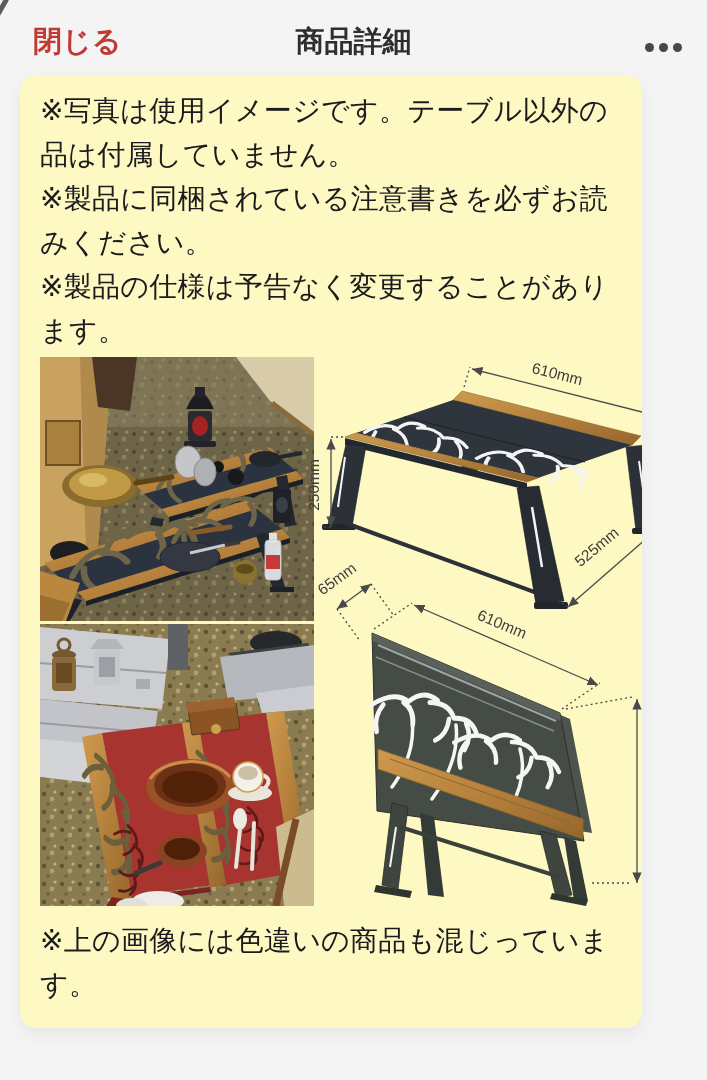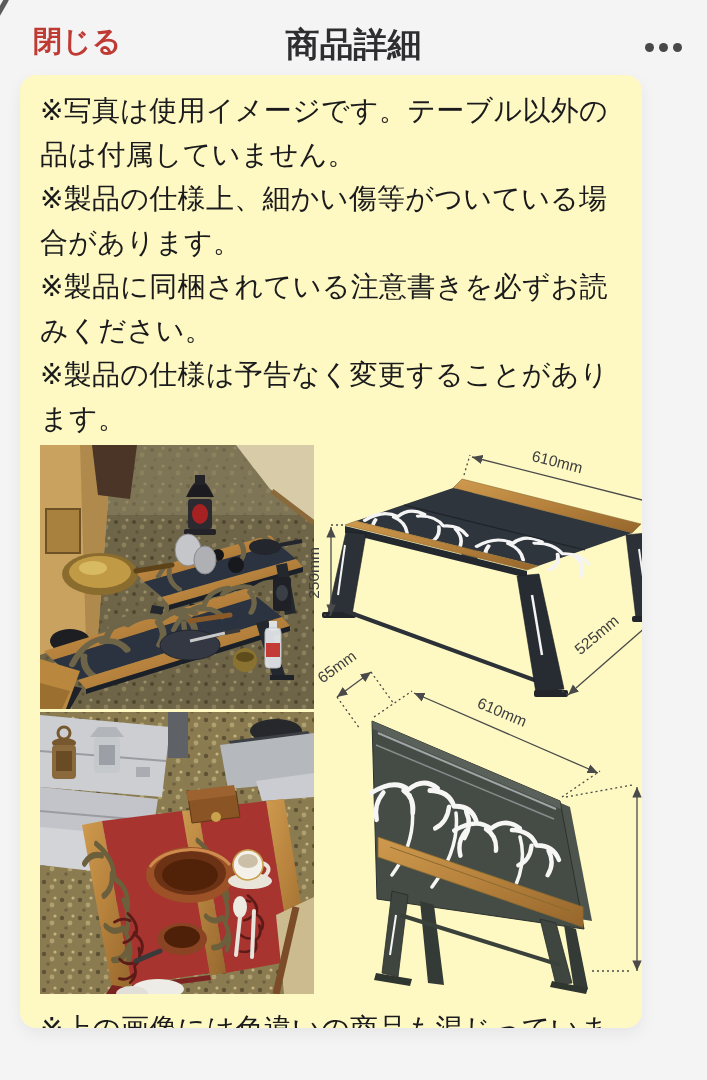--- a/index.html
+++ b/index.html
@@ -18,21 +18,21 @@
   
   .navbar{position:absolute;top:0;left:0;width:707px;height:75px;}
   .close-btn{
     position:absolute;left:33px;top:26px;
     font-size:29px;font-weight:700;color:#bf3a32;
     background:none;border:none;padding:0;cursor:pointer;
     font-family:inherit;line-height:1.1;
   }
   .nav-title{
     position:absolute;left:50%;top:26px;transform:translateX(-50%);
-    font-size:34px;font-weight:700;color:#2e2e30;margin:0;line-height:1.1;
+    font-size:29px;font-weight:700;color:#2e2e30;margin:0;line-height:1.1;
     white-space:nowrap;
   }
   .menu-dots{
     position:absolute;right:21px;top:39px;display:flex;gap:5px;
     background:none;border:none;padding:4px;cursor:pointer;
   }
   .menu-dots .dot{width:9px;height:9px;border-radius:50%;background:#48484b;}
   
   .card{
     position:absolute;left:20px;top:75px;width:622px;height:953px;
@@ -63,21 +63,20 @@
     <span class="dot"></span>
     <span class="dot"></span>
     <span class="dot"></span>
   </button>
 </header>
 
 <section class="card">
 
   <div class="notes">
     <p>※写真は使用イメージです。テーブル以外の品は付属していません。</p>
-    <p>※製品の仕様上、細かい傷等がついている場合があります。</p>
     <p>※製品に同梱されている注意書きを必ずお読みください。</p>
     <p>※製品の仕様は予告なく変更することがあります。</p>
   </div>
 
   <figure class="product-figure">
     <svg width="627" height="550" viewBox="0 0 627 550" xmlns="http://www.w3.org/2000/svg">
       <defs>
         <pattern id="grassA" width="18" height="18" patternUnits="userSpaceOnUse">
           <rect width="18" height="18" fill="#6e6549"></rect>
           <circle cx="4" cy="5" r="2" fill="#4e462f"></circle>

